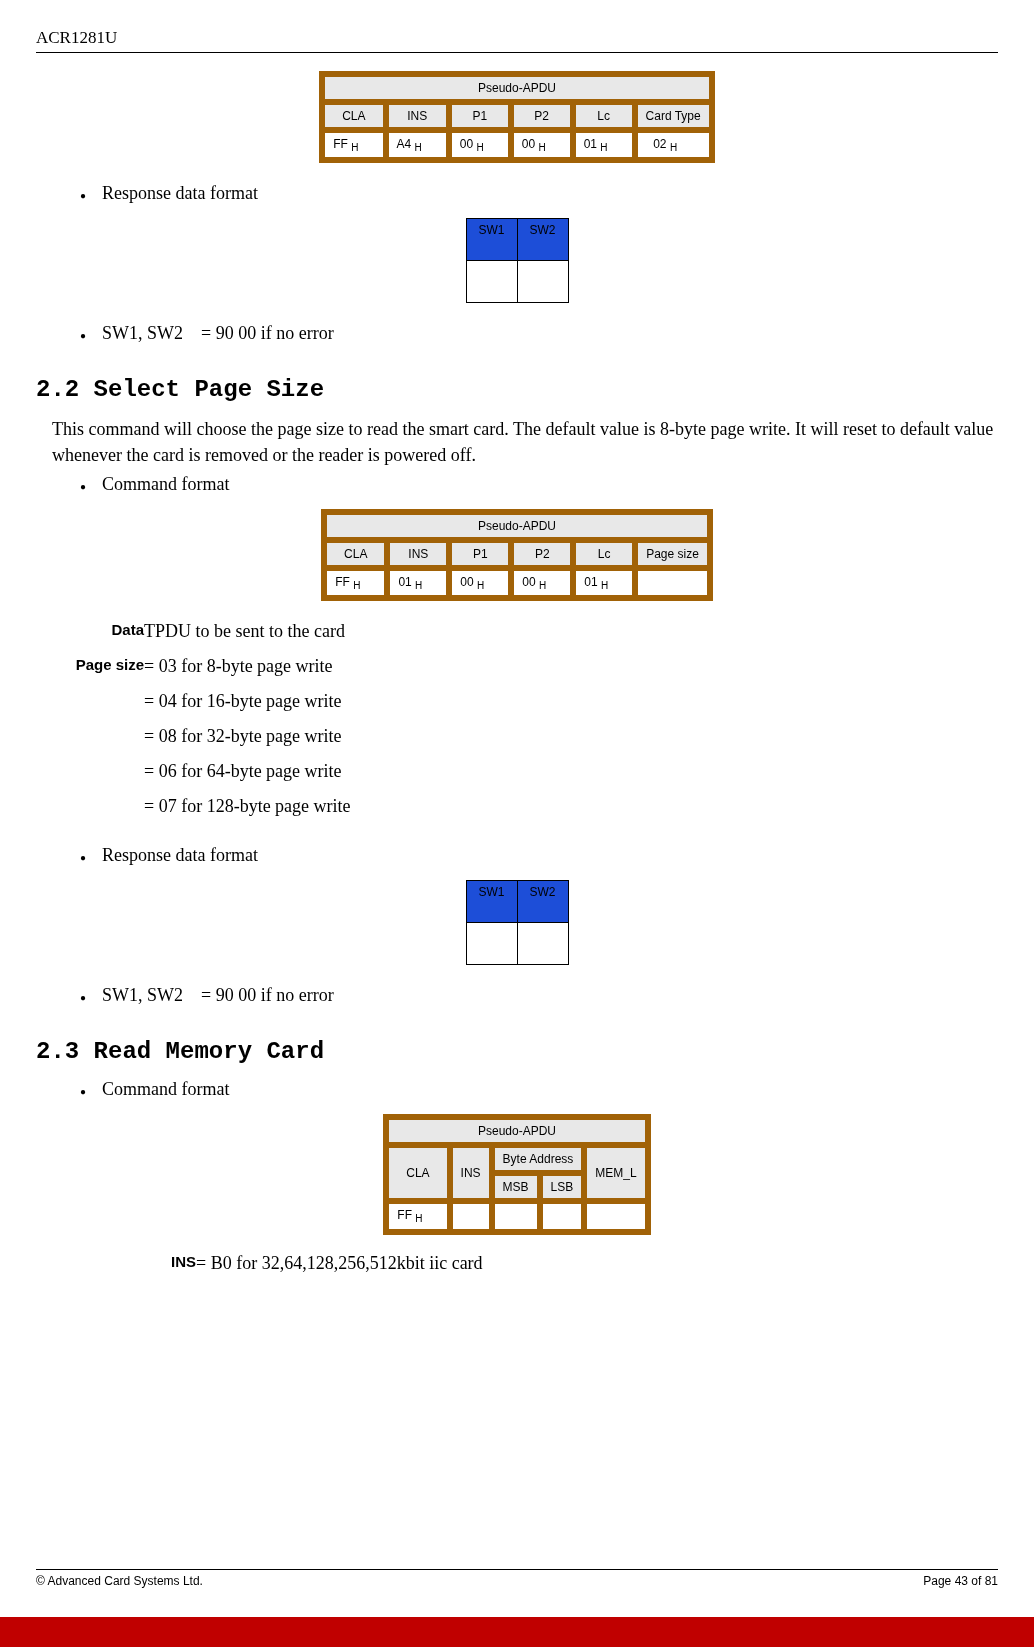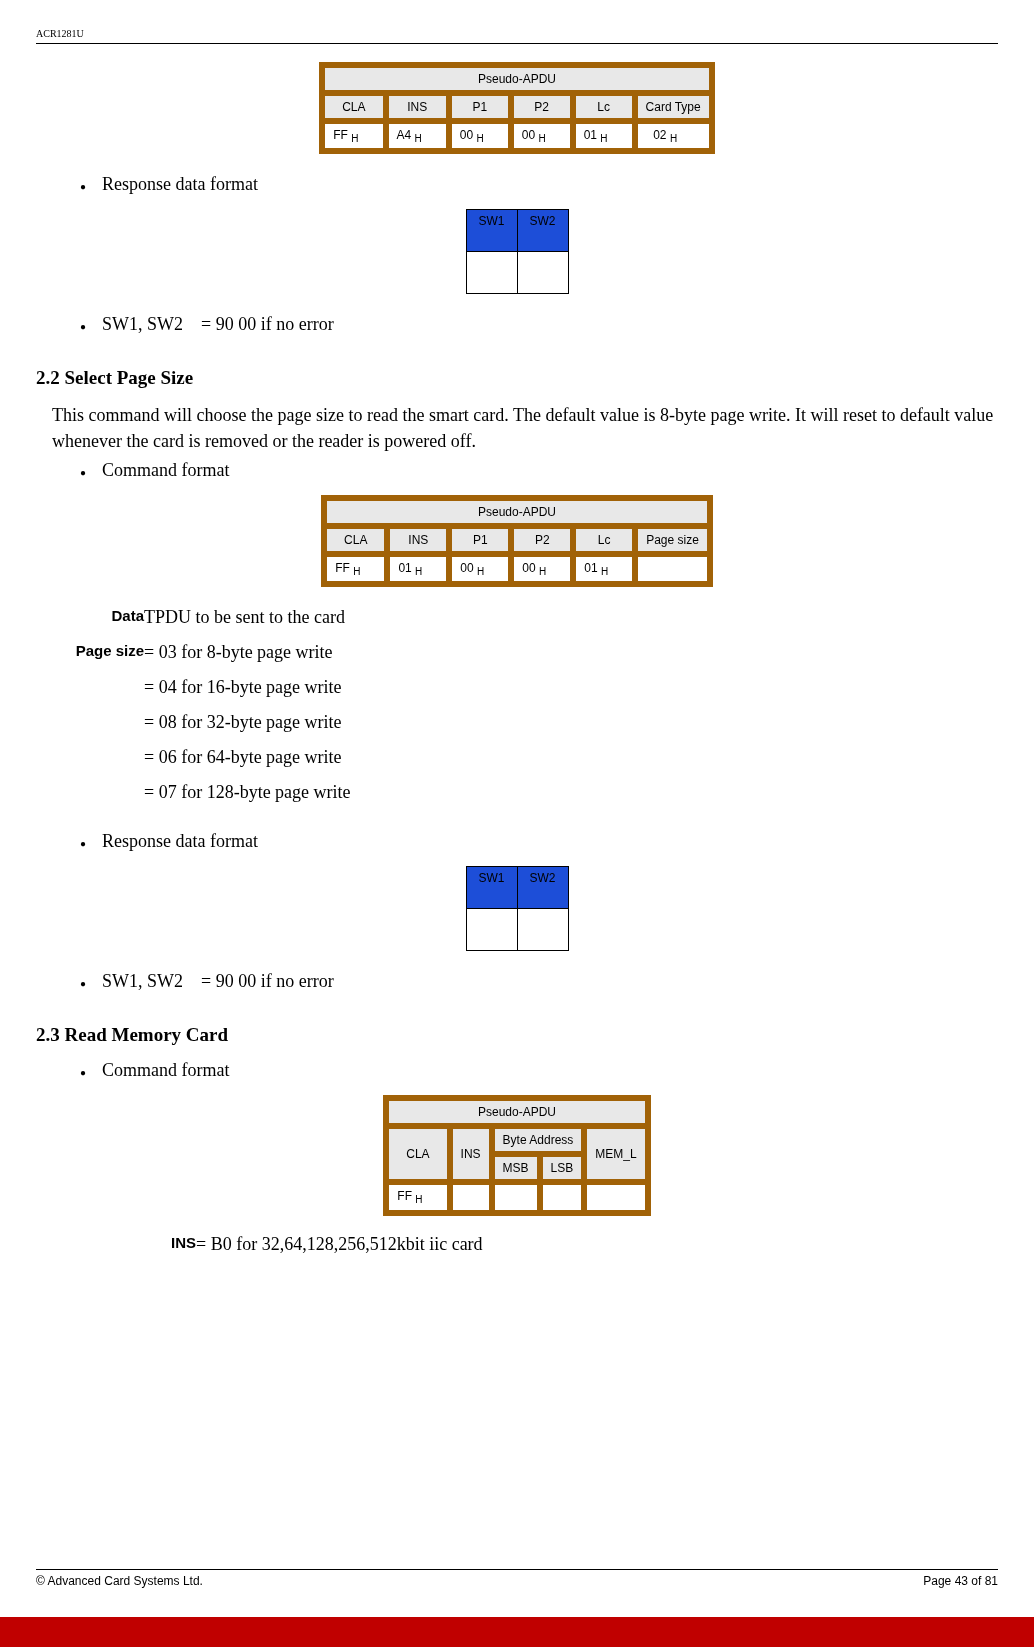--- a/index.html
+++ b/index.html
@@ -12,21 +12,21 @@
     width: 1034px;
   }
   .page {
     padding: 28px 36px 0 36px;
     box-sizing: border-box;
     min-height: 1600px;
     position: relative;
   }
   .header {
     font-family: "Times New Roman", serif;
-    font-size: 10px;
+    font-size: 17px;
     padding-bottom: 4px;
     border-bottom: 1px solid #000;
     margin-bottom: 18px;
   }
   .apdu-table {
     border-collapse: collapse;
     margin: 6px auto;
     font-family: Arial, sans-serif;
     font-size: 12px;
   }
@@ -54,22 +54,22 @@
   .bullet {
     display: flex;
     align-items: baseline;
   }
   .bullet-dot {
     font-size: 10px;
     margin-right: 16px;
     line-height: 20px;
   }
   h2.section {
-    font-family: Liberation Serif, serif;
-    font-size: 19px;
+    font-family: Liberation Mono, monospace;
+    font-size: 24px;
     font-weight: bold;
     margin: 30px 0 14px 0;
   }
   .paragraph {
     margin: 4px 0 6px 16px;
     line-height: 1.4;
   }
   .sw-table {
     border-collapse: collapse;
     margin: 10px auto 10px auto;

